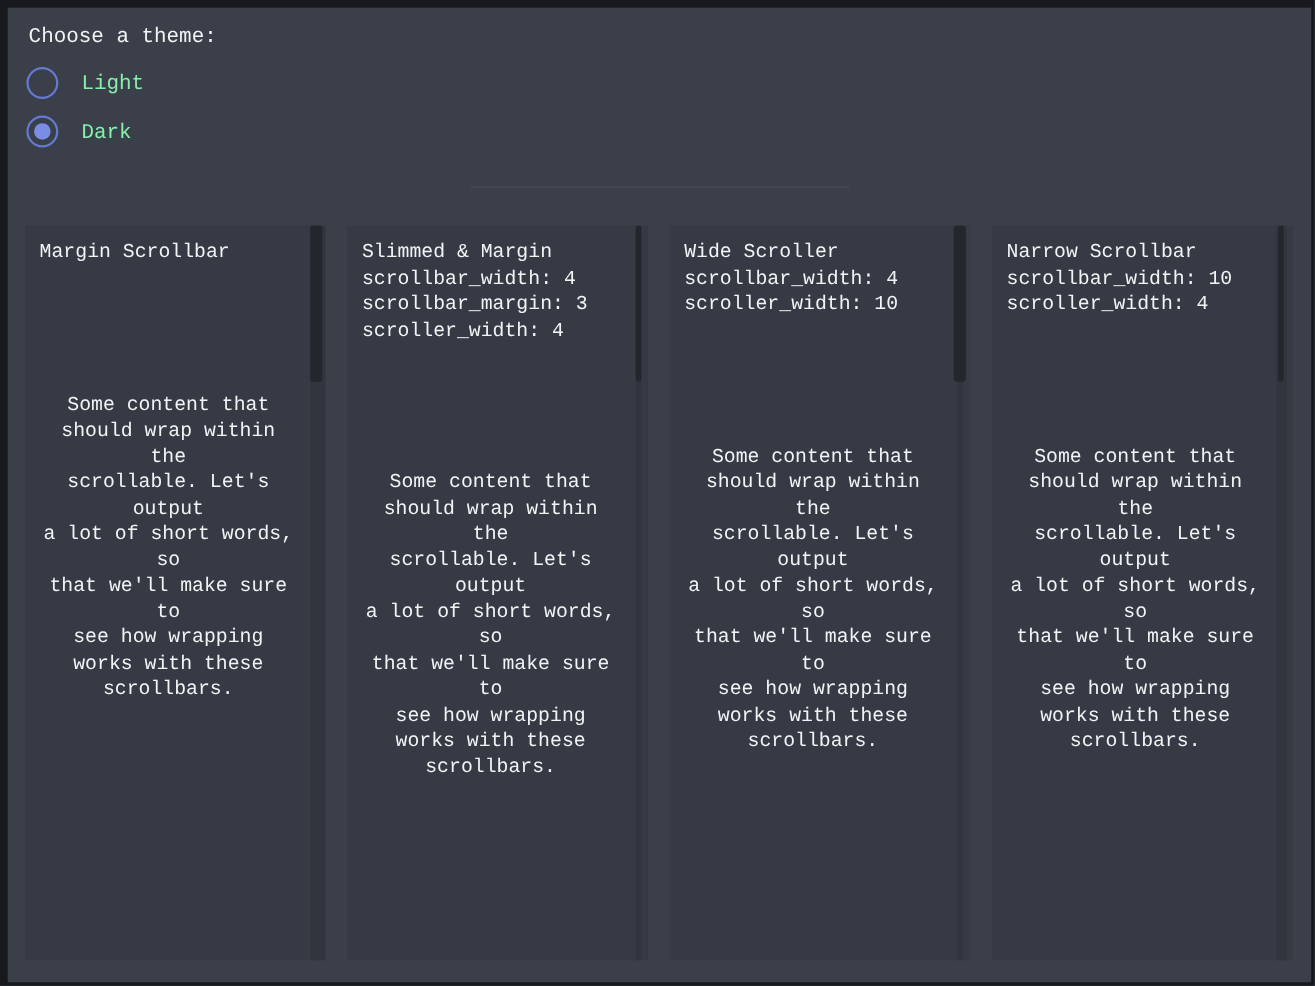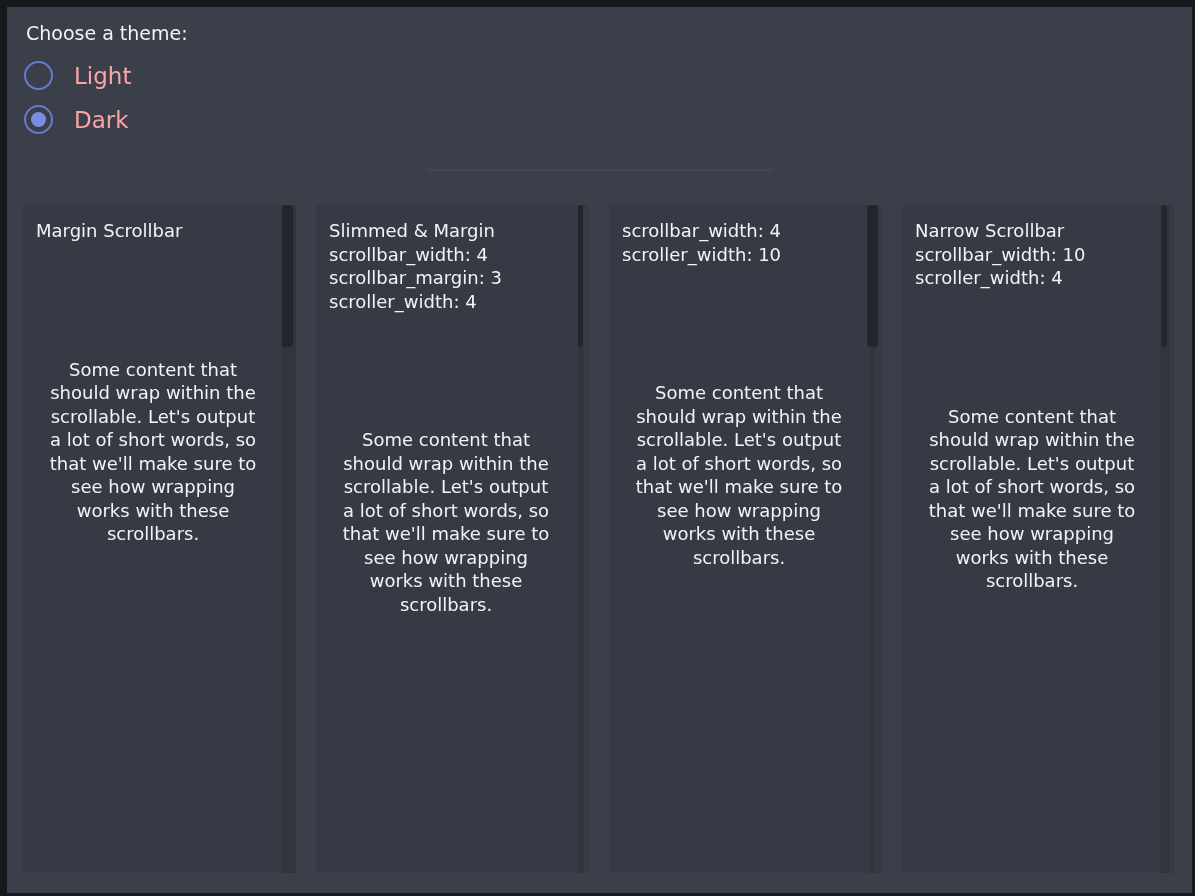--- a/index.html
+++ b/index.html
@@ -8,20 +8,21 @@
     background: #17191c;
     font-family: "DejaVu Sans", sans-serif;
     position: relative;
     overflow: hidden;
   }
   .page {
     position: absolute;
     left: 7px; top: 7px; right: 3px; bottom: 3px;
     background: #3a3f49;
     color: #f2f3f5;
+    font-family: Liberation Mono, monospace;
   }
   .theme-label {
     position: absolute;
     left: 19px; top: 15px;
     font-size: 19px;
     color: #f2f3f5;
   }
   .radio-row {
     position: absolute;
     left: 17px;
@@ -41,21 +42,21 @@
     align-items: center;
     justify-content: center;
     flex: 0 0 auto;
   }
   .radio-dot {
     width: 15px; height: 15px;
     border-radius: 50%;
     background: transparent;
   }
   .radio-row.selected .radio-dot { background: #7b8ce4; }
-  .radio-text { font-size: 23px; color: #fca5a5; }
+  .radio-text { font-size: 19px; color: #86efac; }
 
   .divider {
     position: absolute;
     top: 162px;
     left: 50%;
     transform: translateX(-50%);
     width: 345px;
     height: 2px;
     background: #434751;
   }
@@ -164,20 +165,21 @@
 that we'll make sure to
 see how wrapping
 works with these
 scrollbars.</div>
       <div class="sb-track"></div>
       <div class="sb-thumb"></div>
     </div>
 
     <div class="panel p3">
       <div class="panel-header">
+        <div class="panel-title">Wide Scroller</div>
         <div class="panel-params">scrollbar_width: 4
 scroller_width: 10</div>
       </div>
       <div class="panel-content">Some content that
 should wrap within the
 scrollable. Let's output
 a lot of short words, so
 that we'll make sure to
 see how wrapping
 works with these

